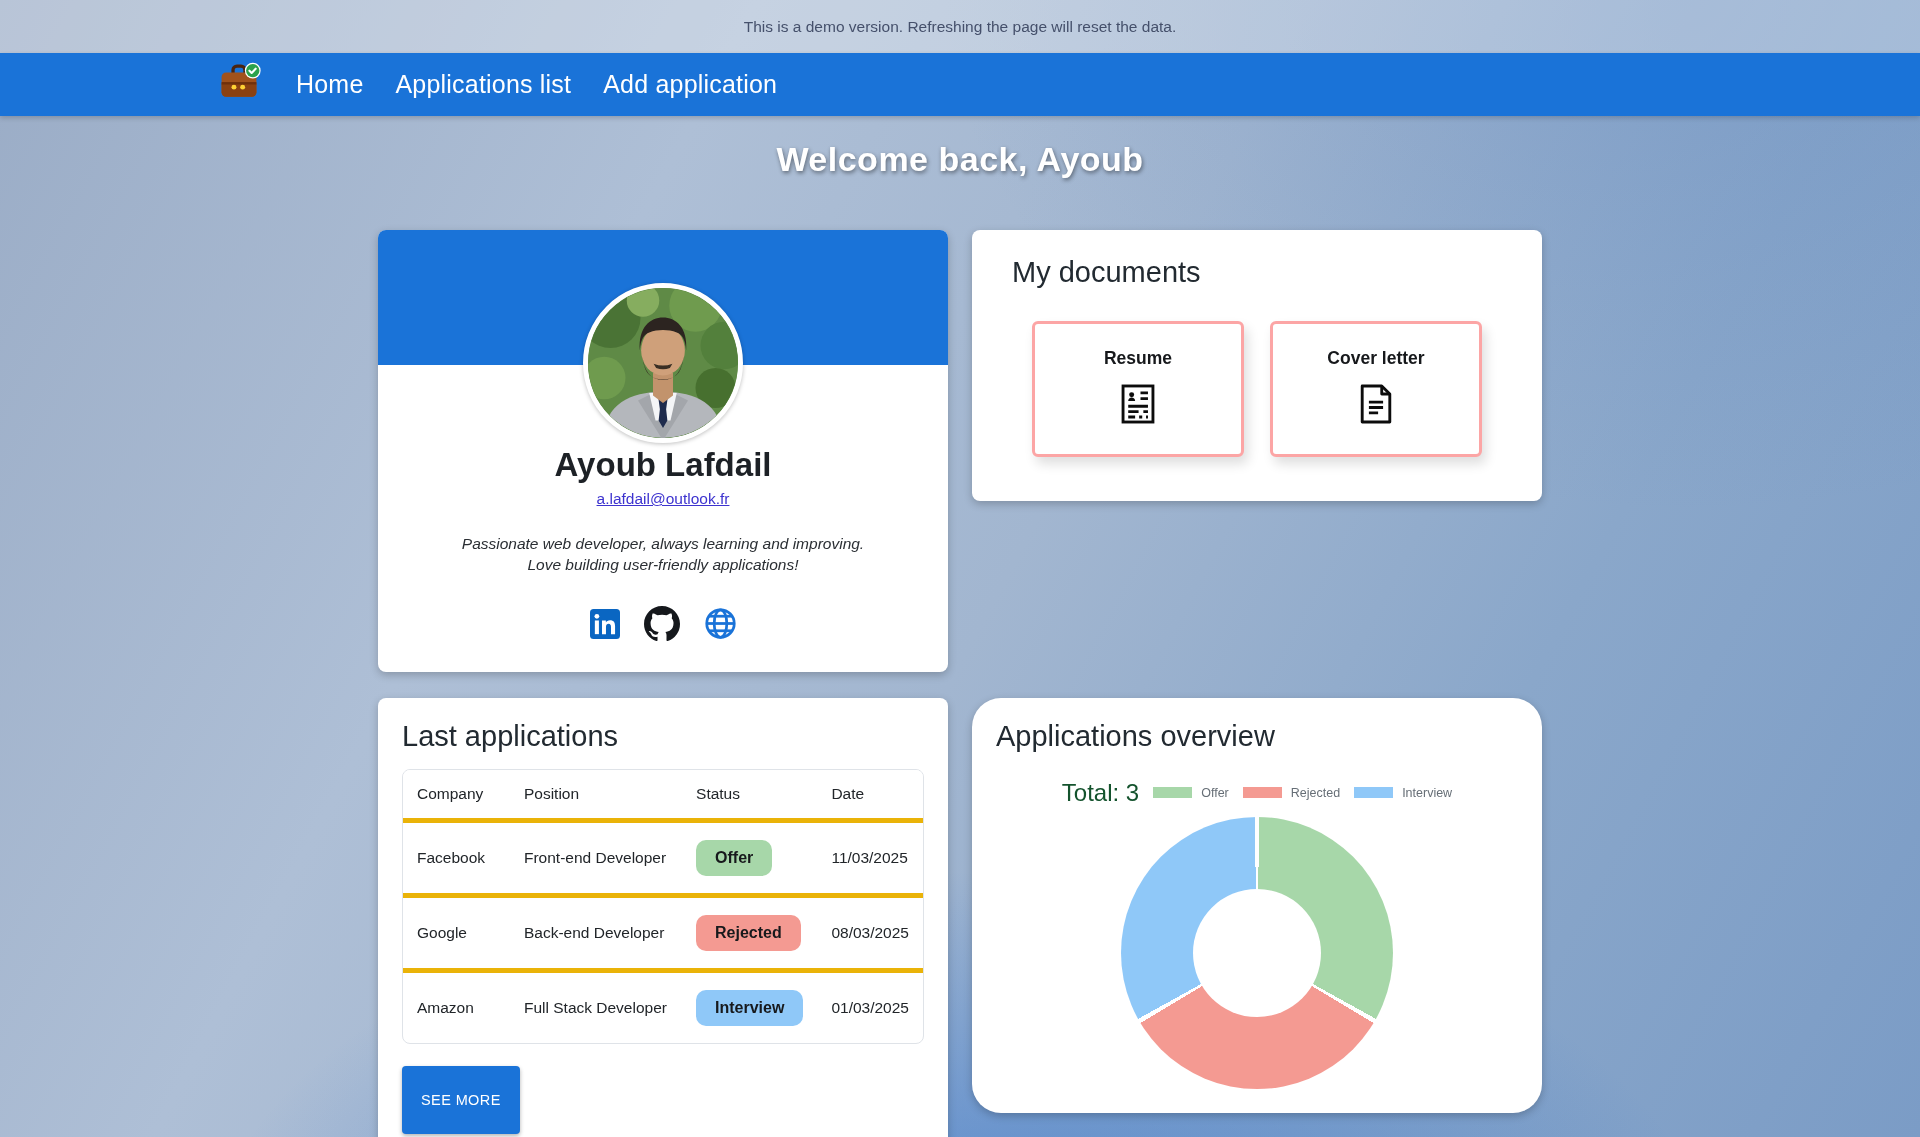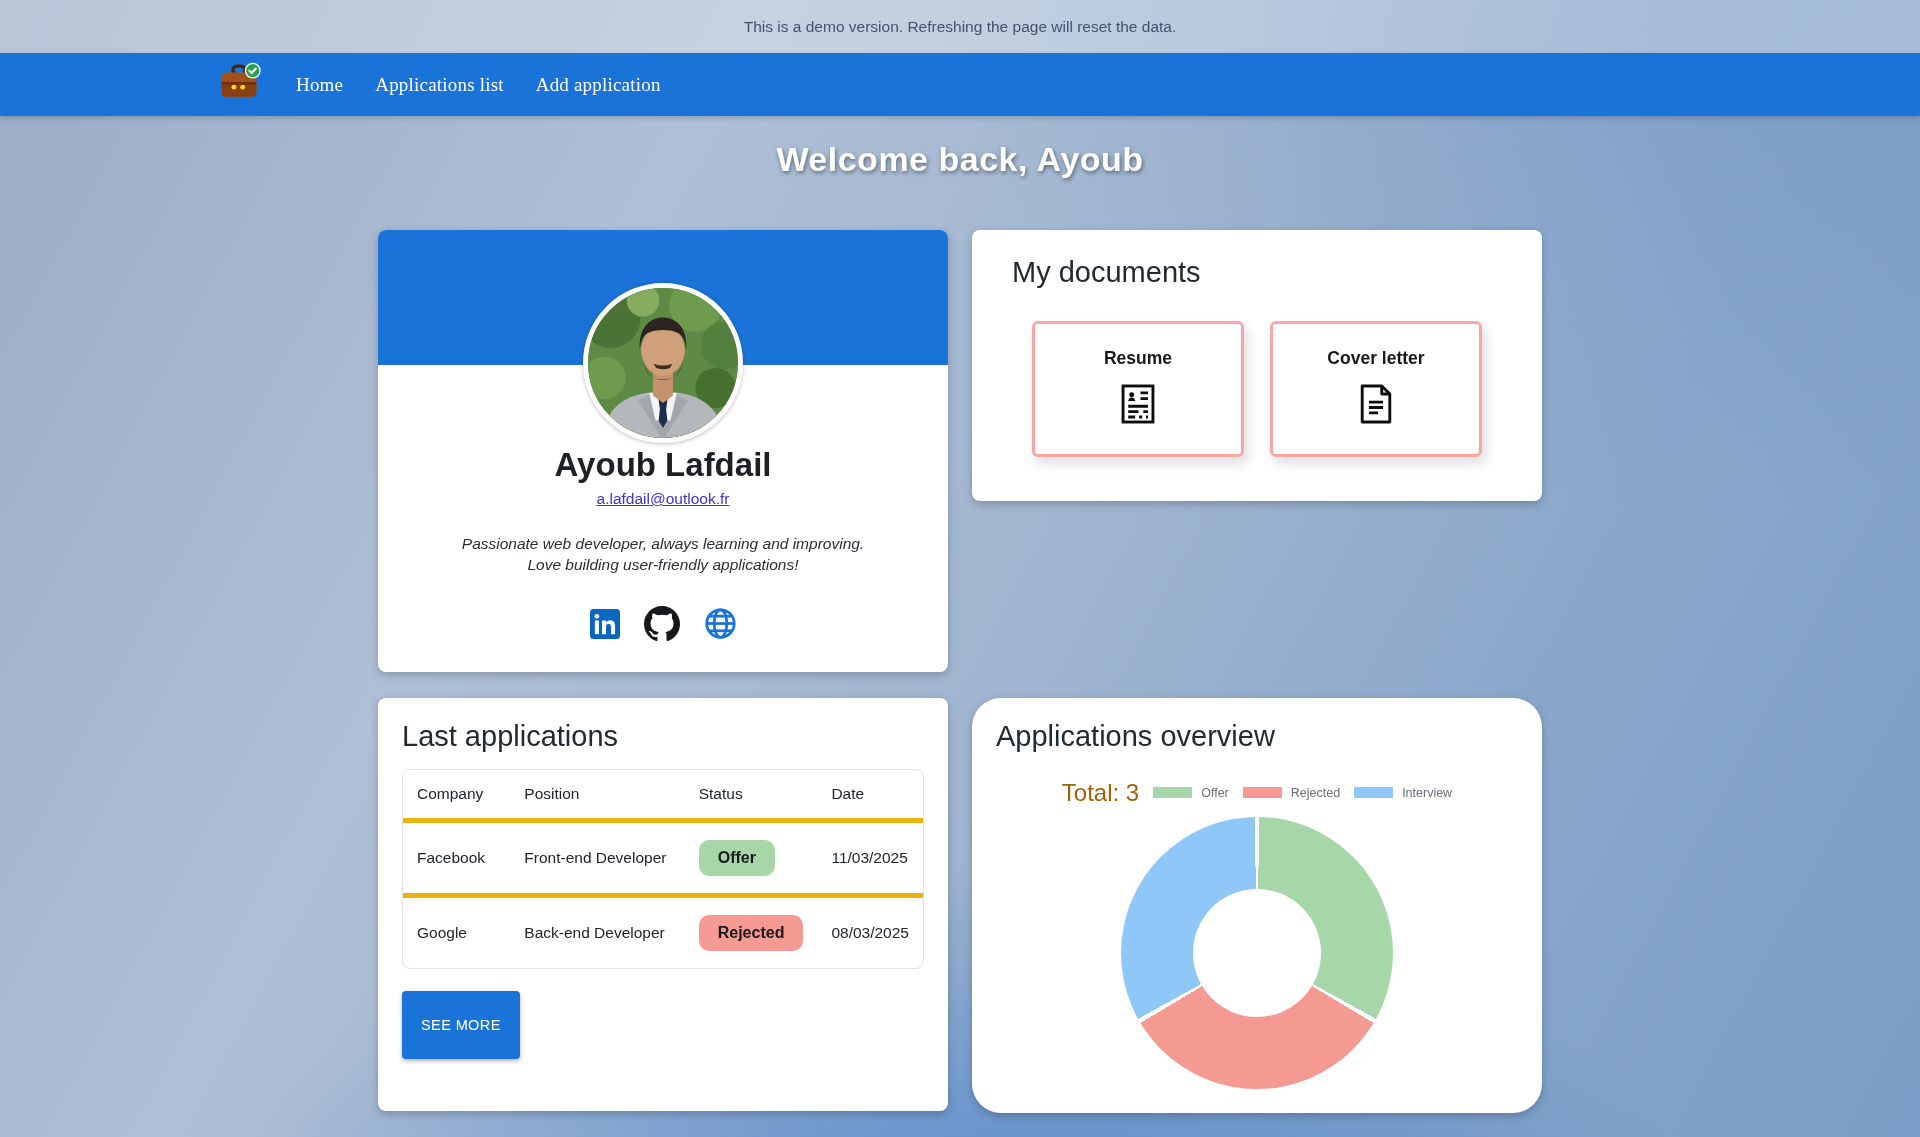--- a/index.html
+++ b/index.html
@@ -25,22 +25,22 @@
   
   .navbar {
     height: 63px;
     background: #1a73d8;
     display: flex; align-items: center;
     padding-left: 216px;
     box-shadow: 0 2px 5px rgba(0,0,0,0.18);
   }
   .navbar .brand { display: flex; align-items: center; margin-right: 18px; cursor: pointer; }
   .nav-link {
-    color: #ffffff; font-size: 19px; letter-spacing: 0.2px;
-    padding: 8px 16px; text-decoration: none; cursor: pointer; font-weight: 400; font-family: Liberation Serif, serif;
+    color: #ffffff; font-size: 25px; letter-spacing: 0.2px;
+    padding: 8px 16px; text-decoration: none; cursor: pointer; font-weight: 400;
   }
 
   
   .welcome {
     text-align: center;
     margin-top: 24px;
     font-size: 34px;
     font-weight: 700;
     color: #ffffff;
     letter-spacing: 0.5px;
@@ -128,21 +128,21 @@
     padding: 26px 19px;
     font-size: 14.5px; font-family: "Liberation Sans", sans-serif;
     letter-spacing: 0.4px;
     cursor: pointer;
     box-shadow: 0 2px 4px rgba(0,0,0,0.30);
   }
 
   
   .overview-card { padding: 22px 24px 24px; min-height: 413px; border-radius: 29px; }
   .chart-header { margin-top: 26px; display: flex; align-items: center; justify-content: center; gap: 14px; }
-  .chart-total { font-size: 24px; color: #a16207; }
+  .chart-total { font-size: 24px; color: #14532d; }
   .legend { display: flex; align-items: center; gap: 14px; }
   .legend-item { display: flex; align-items: center; gap: 9px; }
   .legend-swatch { width: 39px; height: 11px; display: inline-block; }
   .legend-label { font-size: 12.5px; color: #666e76; }
   .donut-wrap { display: flex; justify-content: center; margin-top: 10px; }
   .donut { width: 272px; height: 272px; border-radius: 50%; position: relative; }
   .donut-hole {
     position: absolute; left: 50%; top: 50%;
     width: 128px; height: 128px; margin: -64px 0 0 -64px;
     background: #ffffff; border-radius: 50%;
@@ -285,20 +285,26 @@
             <td class="col-position">Front-end Developer</td>
             <td class="col-status"><span class="status-badge" style="background: rgb(167, 215, 169);">Offer</span></td>
             <td class="col-date">11/03/2025</td>
           </tr>
           <tr>
             <td class="col-company">Google</td>
             <td class="col-position">Back-end Developer</td>
             <td class="col-status"><span class="status-badge" style="background: rgb(244, 154, 146);">Rejected</span></td>
             <td class="col-date">08/03/2025</td>
           </tr>
+          <tr>
+            <td class="col-company">Amazon</td>
+            <td class="col-position">Full Stack Developer</td>
+            <td class="col-status"><span class="status-badge" style="background: rgb(143, 200, 248);">Interview</span></td>
+            <td class="col-date">01/03/2025</td>
+          </tr>
         </tbody>
       </table>
     </div>
     <button class="see-more-btn">SEE MORE</button>
   </div>
 
   <div class="card overview-card">
     <div class="card-title">Applications overview</div>
     <div class="chart-header">
       <span class="chart-total">Total: 3</span>

